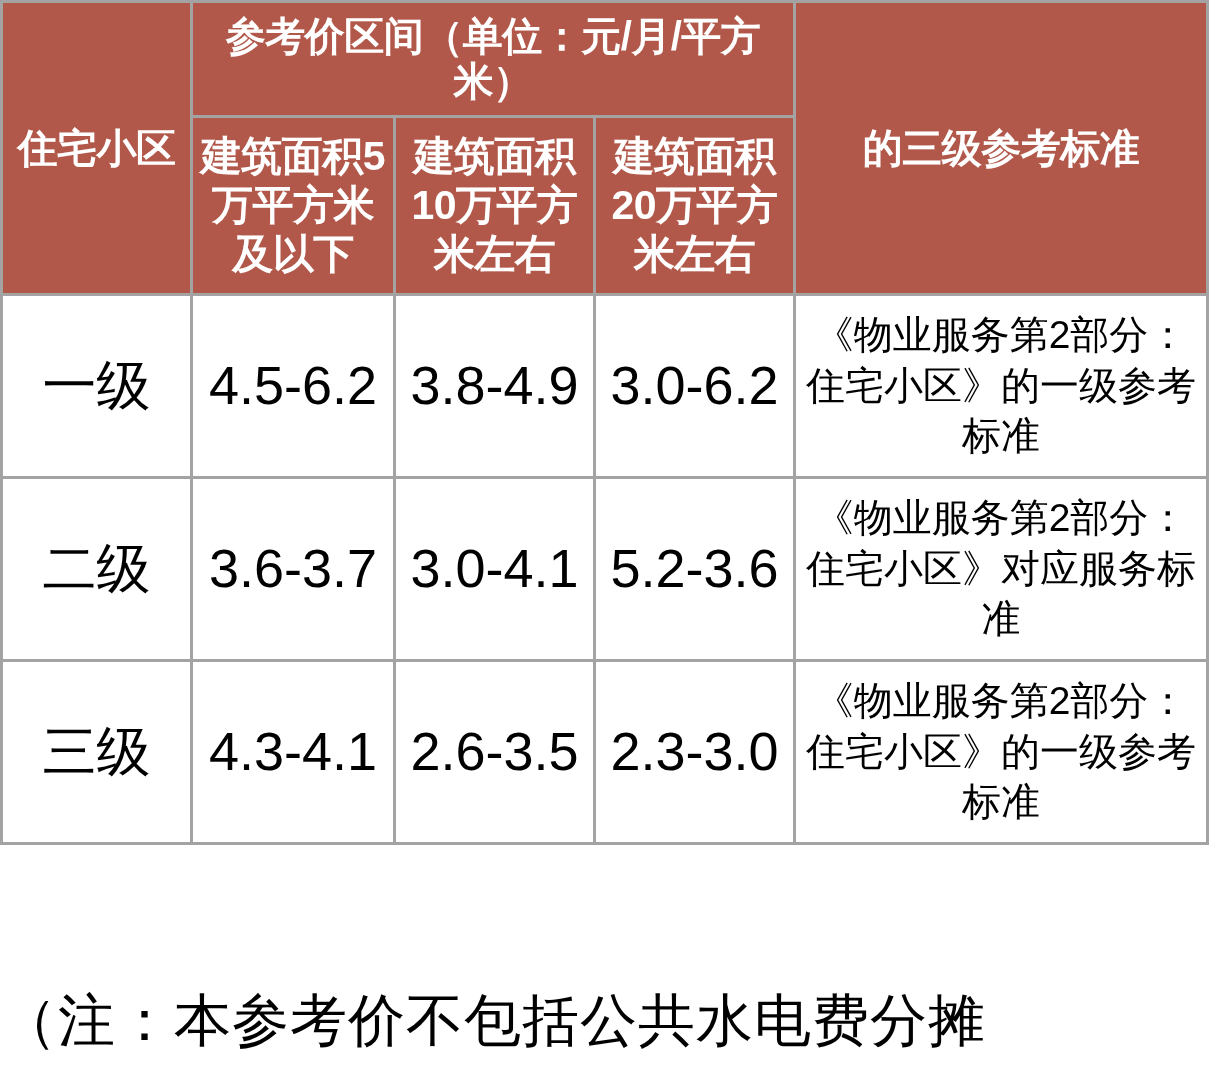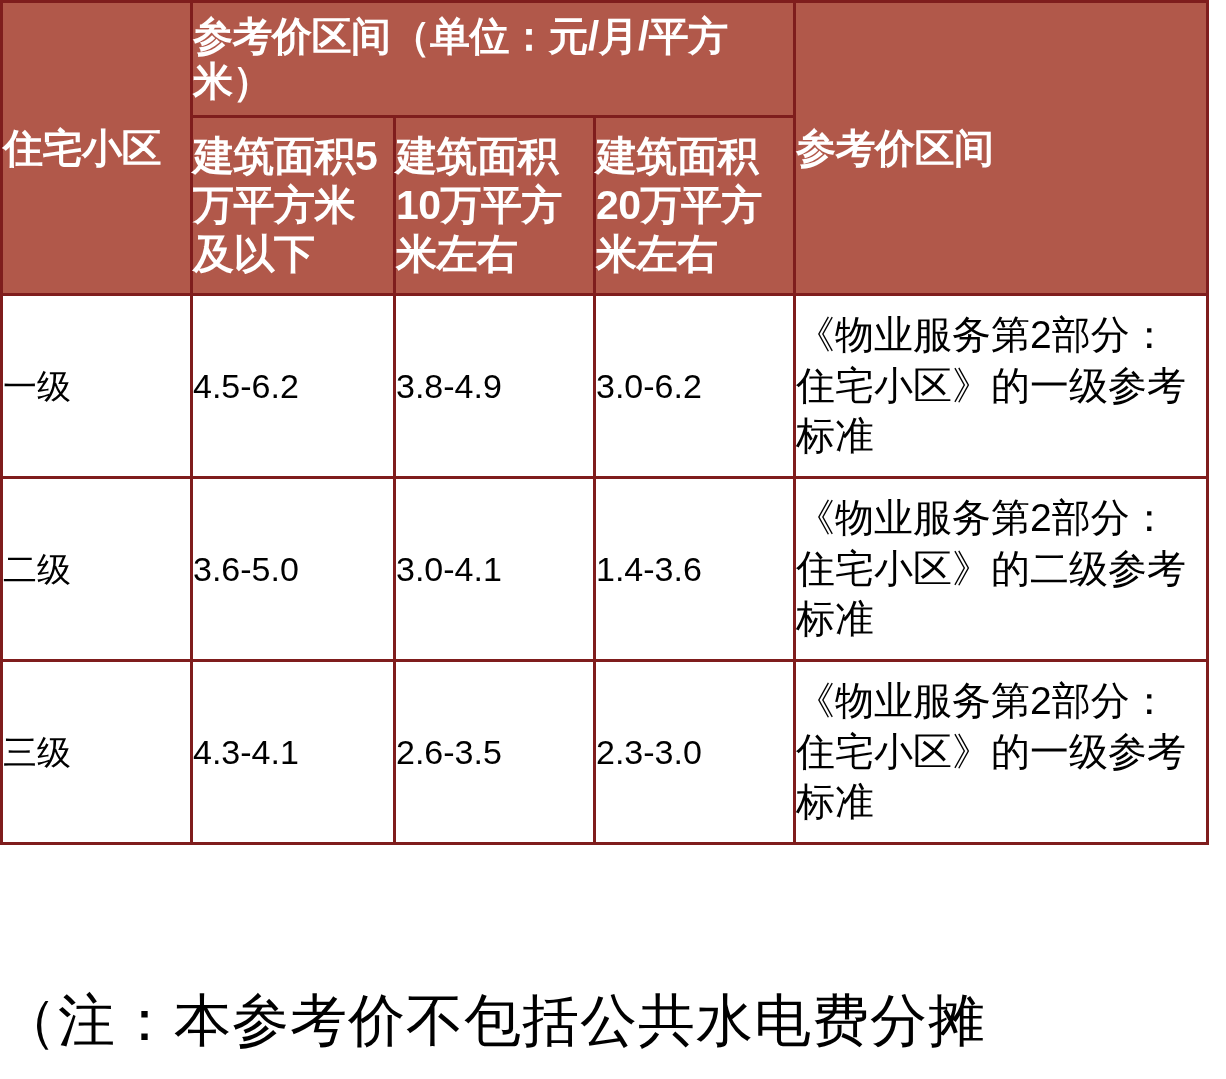--- a/index.html
+++ b/index.html
@@ -19,23 +19,23 @@
     height: 1079px;
     position: relative;
   }
   table.fee-table {
     border-collapse: collapse;
     table-layout: fixed;
     width: 1206px;
     margin: 0;
   }
   table.fee-table td, table.fee-table th {
-    border: 3px solid #7f1d1d;
+    border: 3px solid #a3a3a3;
     padding: 0;
-    text-align: left;
+    text-align: center;
     vertical-align: middle;
   }
   .hdr {
     background: #b1584a;
     color: #ffffff;
     font-weight: bold;
     font-size: 40px;
     line-height: 1.12;
     letter-spacing: -0.5px;
   }
@@ -46,21 +46,21 @@
     height: 175px;
     font-size: 41px;
     line-height: 1.2;
   }
   .hdr-pad {
     padding: 2px 4px;
   }
   .body-cell {
     background: #ffffff;
     color: #000000;
-    font-size: 34px;
+    font-size: 54px;
     line-height: 1.25;
     height: 180px;
     padding: 2px 6px;
   }
   .std-cell {
     font-size: 39px;
     line-height: 1.3;
     padding: 4px 10px;
     margin-left: 16px;
   }
@@ -92,42 +92,42 @@
       <col class="col-grade">
       <col class="col-p1">
       <col class="col-p2">
       <col class="col-p3">
       <col class="col-std">
     </colgroup>
     <thead>
       <tr>
         <th class="hdr hdr-top hdr-pad" rowspan="2">住宅小区</th>
         <th class="hdr hdr-top hdr-pad" colspan="3">参考价区间（单位：元/月/平方米）</th>
-        <th class="hdr hdr-top hdr-pad" rowspan="2">参考价区间</th>
+        <th class="hdr hdr-top hdr-pad" rowspan="2">的三级参考标准</th>
       </tr>
       <tr>
         <th class="hdr hdr-sub hdr-pad">建筑面积5万平方米及以下</th>
         <th class="hdr hdr-sub hdr-pad">建筑面积10万平方米左右</th>
         <th class="hdr hdr-sub hdr-pad">建筑面积20万平方米左右</th>
       </tr>
     </thead>
     <tbody>
       <tr>
         <td class="body-cell">一级</td>
         <td class="body-cell">4.5-6.2</td>
         <td class="body-cell">3.8-4.9</td>
         <td class="body-cell">3.0-6.2</td>
         <td class="body-cell std-cell">《物业服务第2部分：住宅小区》的一级参考标准</td>
       </tr>
       <tr>
         <td class="body-cell">二级</td>
-        <td class="body-cell">3.6-5.0</td>
+        <td class="body-cell">3.6-3.7</td>
         <td class="body-cell">3.0-4.1</td>
-        <td class="body-cell">1.4-3.6</td>
-        <td class="body-cell std-cell">《物业服务第2部分：住宅小区》的二级参考标准</td>
+        <td class="body-cell">5.2-3.6</td>
+        <td class="body-cell std-cell">《物业服务第2部分：住宅小区》对应服务标准</td>
       </tr>
       <tr>
         <td class="body-cell">三级</td>
         <td class="body-cell">4.3-4.1</td>
         <td class="body-cell">2.6-3.5</td>
         <td class="body-cell">2.3-3.0</td>
         <td class="body-cell std-cell">《物业服务第2部分：住宅小区》的一级参考标准</td>
       </tr>
     </tbody>
   </table>

